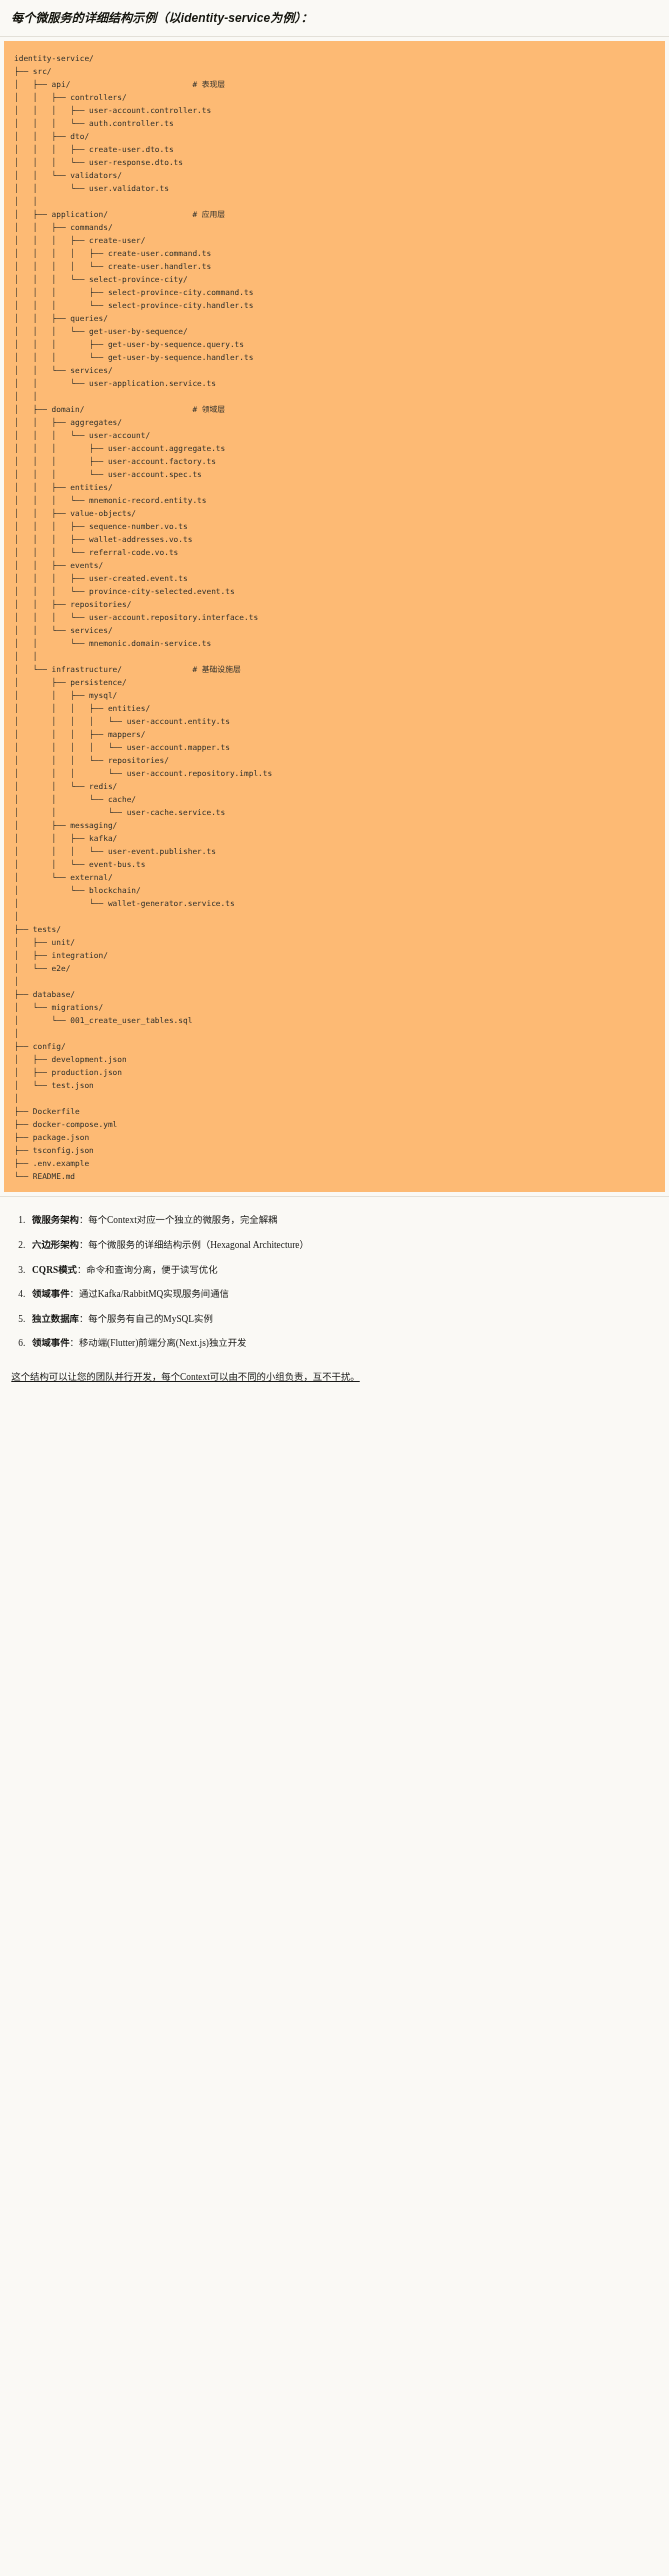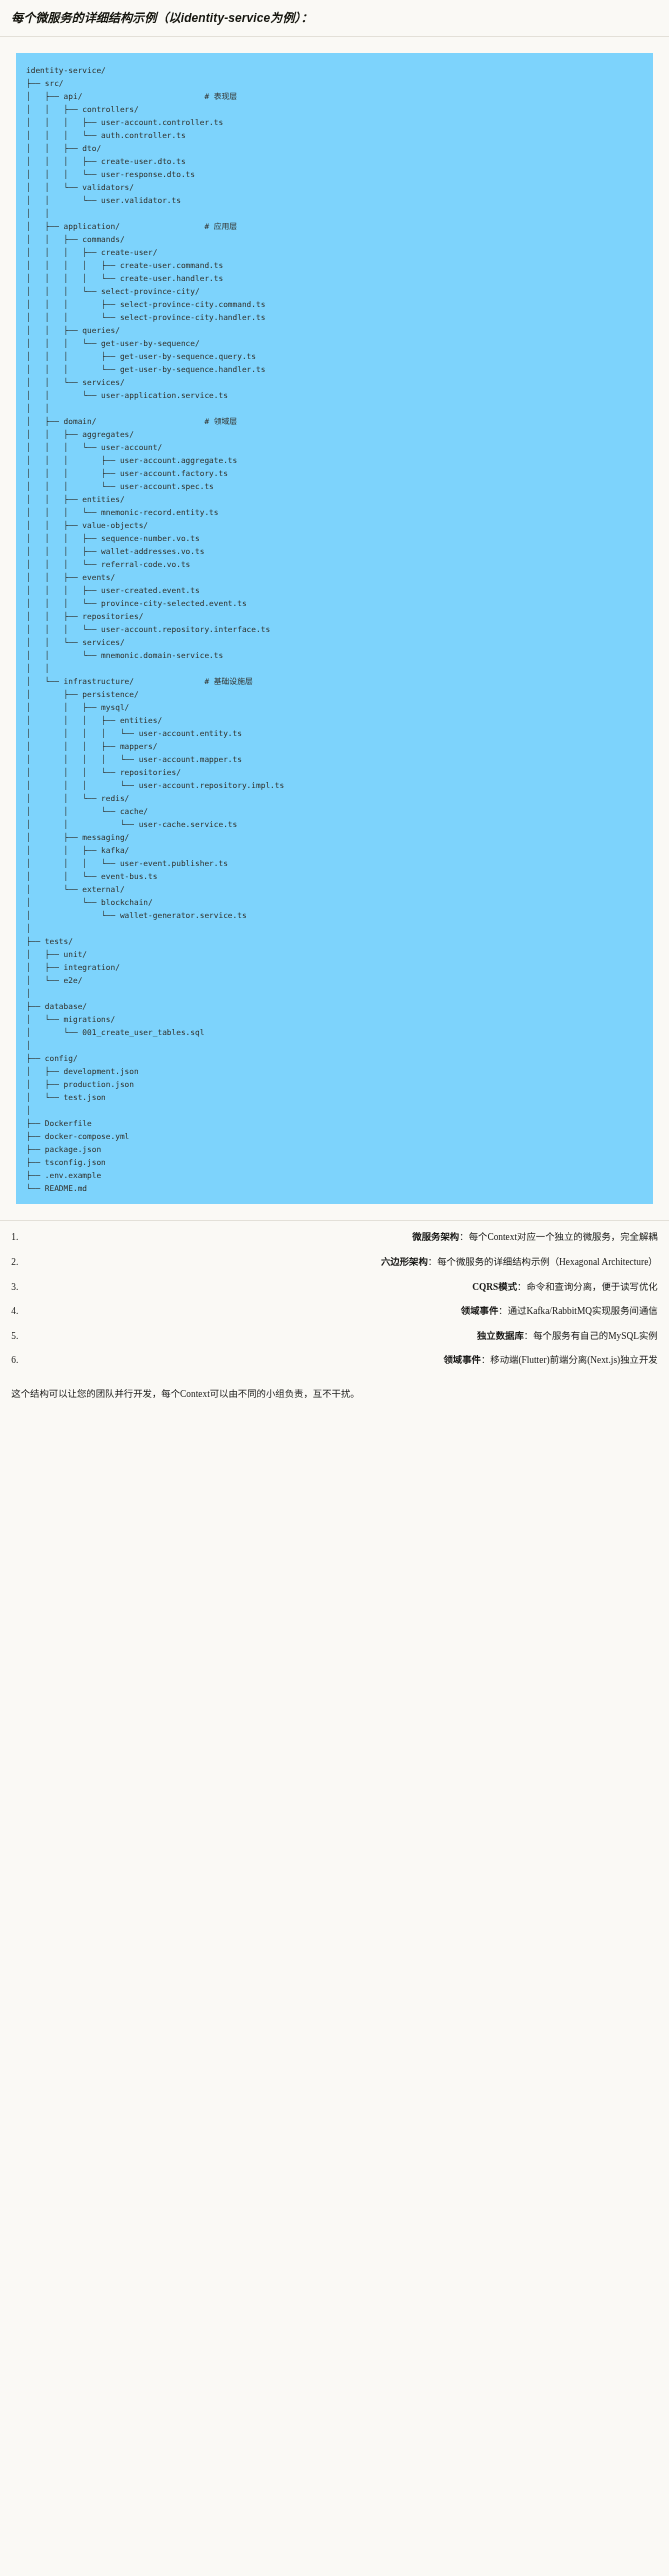--- a/index.html
+++ b/index.html
@@ -35,23 +35,23 @@
   }
   .title-divider {
     height: 0.6px;
     background: #e3e0d8;
     width: 100%;
     margin: 0;
   }
 
   
   .tree-block {
-    background: #7dd3fc;
+    background: #fdba74;
     padding: 11.3px 10px 8.8px 10px;
-    margin: 16px;
+    margin: 4px;
     overflow: hidden;
   }
   pre.tree {
     font-family: "DejaVu Sans Mono", "Liberation Mono", monospace;
     font-size: 7.8px;
     line-height: 13px;
     color: #31312c;
     margin: 0;
     padding: 0;
     white-space: pre;
@@ -74,23 +74,22 @@
     font-family: "Liberation Sans", "DejaVu Sans", sans-serif;
     font-weight: 700;
     font-size: 9.7px;
     color: #16160f;
     margin: 0 0 8.8px 0;
     line-height: 1.4;
   }
   ol.keys {
     list-style: none;
     counter-reset: keyc;
-    margin: 0;
-    padding: 0;
-    text-align: right;
+    margin: 7px;
+    padding: 0;
   }
   ol.keys > li {
     counter-increment: keyc;
     font-size: 9.4px;
     line-height: 1.55;
     margin: 0 0 10px 0;
     color: #1a1a18;
     position: relative;
     padding-left: 13.8px;
   }
@@ -107,20 +106,21 @@
   }
   ol.keys > li .kdesc {
     font-weight: 400;
   }
   .closing-note {
     font-size: 9.4px;
     line-height: 1.6;
     color: #1a1a18;
     padding: 2.5px 11.3px 12.5px 11.3px;
     margin: 0;
+    text-decoration: underline;
   }
 </style>
 </head>
 <body>
 
 <div class="page">
 
   <h1 class="doc-title">每个微服务的详细结构示例（以identity-service为例）：</h1>
 
   <div class="title-divider"></div>

